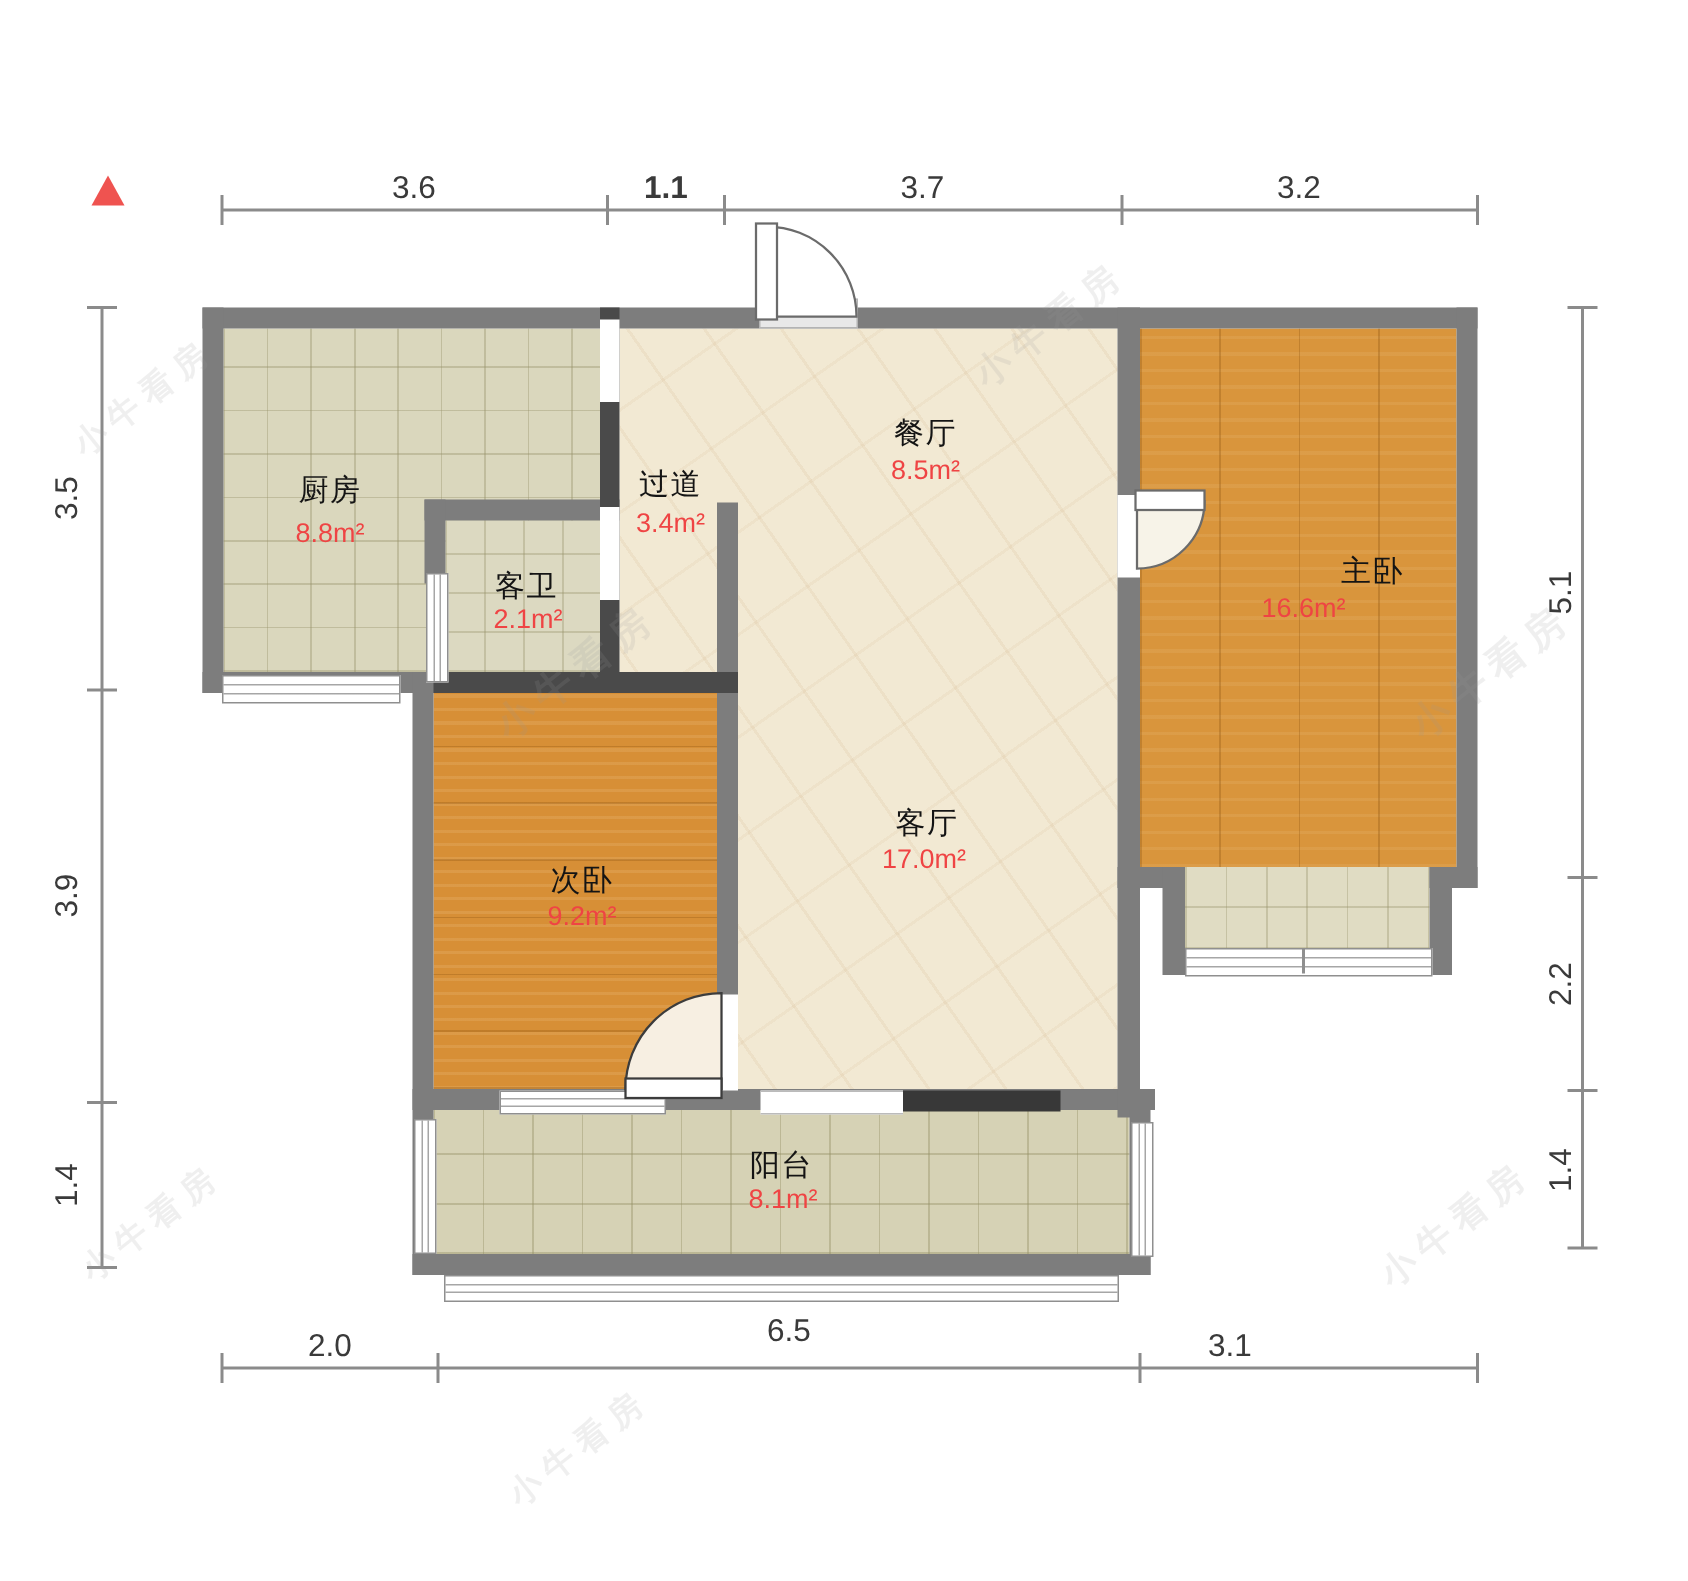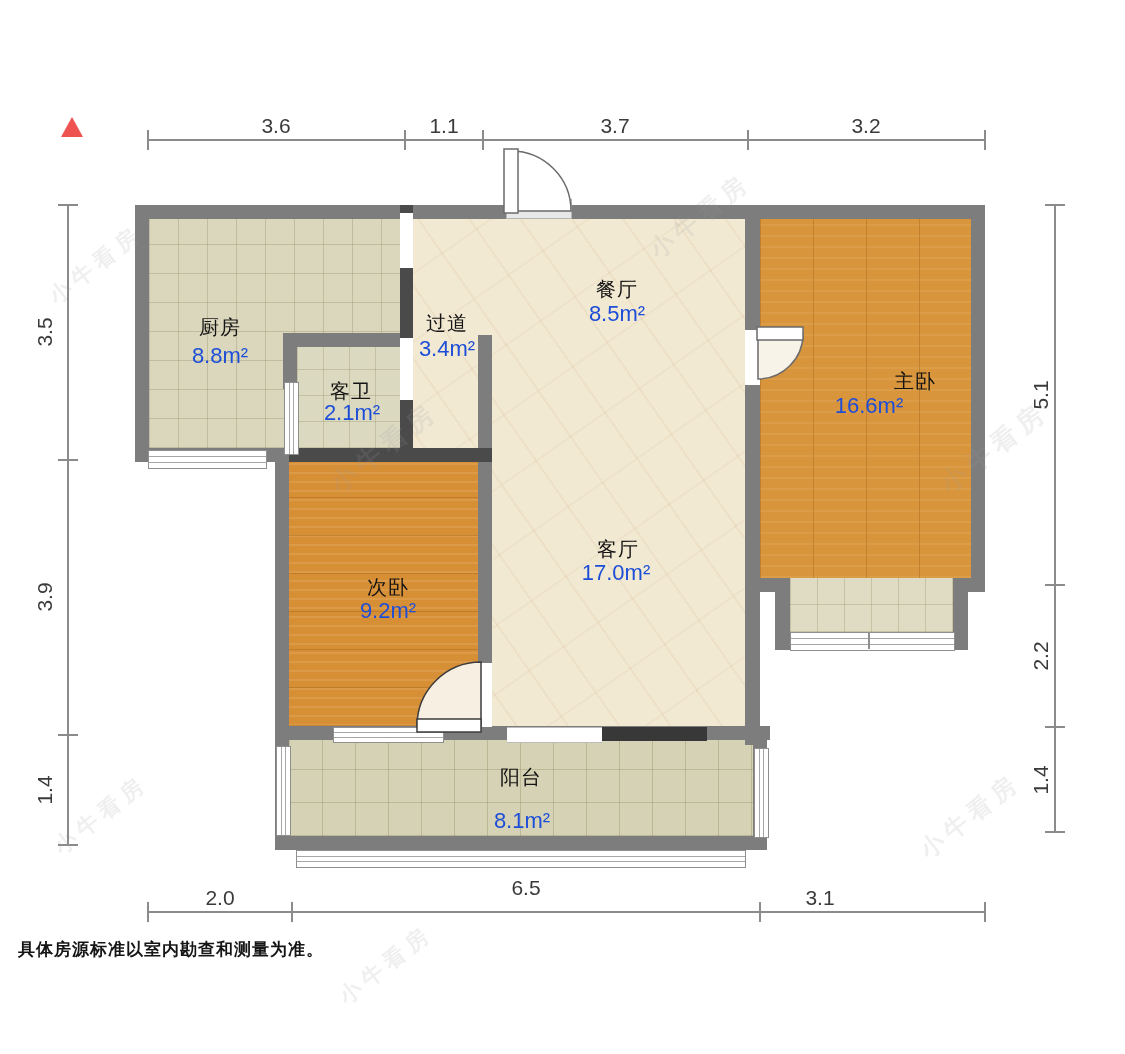--- a/index.html
+++ b/index.html
@@ -40,21 +40,21 @@
          background-size:100% 1px;background-repeat:no-repeat;background-position:0 32%,0 68%;}
   .win-v{position:absolute;background:#fff;border:1px solid #8f8f8f;z-index:4;
          background-image:linear-gradient(90deg,#a6a6a6,#a6a6a6),linear-gradient(90deg,#a6a6a6,#a6a6a6);
          background-size:1px 100%;background-repeat:no-repeat;background-position:32% 0,68% 0;}
   .divider{position:absolute;background:#8f8f8f;z-index:5;}
   #doors{position:absolute;left:0;top:0;z-index:5;pointer-events:none;}
   
   .room-name{position:absolute;z-index:6;transform:translate(-50%,-50%);
              font-size:20px;font-weight:400;color:#141414;white-space:nowrap;letter-spacing:1px;}
   .room-area{position:absolute;z-index:6;transform:translate(-50%,-50%);
-             font-size:22px;color:#1d4ed8;white-space:nowrap;}
+             font-size:18px;color:#ef4444;white-space:nowrap;}
   
   .dim-line{position:absolute;background:#8b8b8b;z-index:6;}
   .tick{position:absolute;background:#8b8b8b;z-index:6;}
   .dim-label{position:absolute;z-index:6;transform:translate(-50%,-50%);
              font-size:21px;color:#3a3a3a;white-space:nowrap;}
   .dim-label.rot{transform:translate(-50%,-50%) rotate(-90deg);}
   
   .north{position:absolute;width:0;height:0;z-index:6;
          border-left:11px solid transparent;border-right:11px solid transparent;
          border-bottom:20px solid #ef5350;}
@@ -137,30 +137,30 @@
   <div class="room-area" style="left:447px;top:349px;">3.4m²</div>
   <div class="room-name" style="left:617px;top:289px;">餐厅</div>
   <div class="room-area" style="left:617px;top:314px;">8.5m²</div>
   <div class="room-name" style="left:915px;top:381px;">主卧</div>
   <div class="room-area" style="left:869px;top:406px;text-align:right;">16.6m²</div>
   <div class="room-name" style="left:388px;top:587px;">次卧</div>
   <div class="room-area" style="left:388px;top:611px;">9.2m²</div>
   <div class="room-name" style="left:618px;top:549px;">客厅</div>
   <div class="room-area" style="left:616px;top:573px;">17.0m²</div>
   <div class="room-name" style="left:521px;top:777px;">阳台</div>
-  <div class="room-area" style="left:522px;top:821px;">8.1m²</div>
+  <div class="room-area" style="left:522px;top:800px;">8.1m²</div>
 
   <div class="dim-line" style="left:148px;top:139px;width:837px;height:2px;"></div>
   <div class="tick" style="left:147px;top:130px;width:2px;height:20px;"></div>
   <div class="tick" style="left:404px;top:130px;width:2px;height:20px;"></div>
   <div class="tick" style="left:482px;top:130px;width:2px;height:20px;"></div>
   <div class="tick" style="left:747px;top:130px;width:2px;height:20px;"></div>
   <div class="tick" style="left:984px;top:130px;width:2px;height:20px;"></div>
   <div class="dim-label" style="left:276px;top:126px;">3.6</div>
-  <div class="dim-label" style="left:444px;top:126px;">1.1</div>
+  <div class="dim-label" style="left:444px;top:126px;font-weight:bold;">1.1</div>
   <div class="dim-label" style="left:615px;top:126px;">3.7</div>
   <div class="dim-label" style="left:866px;top:126px;">3.2</div>
 
   <div class="dim-line" style="left:148px;top:911px;width:837px;height:2px;"></div>
   <div class="tick" style="left:147px;top:902px;width:2px;height:20px;"></div>
   <div class="tick" style="left:291px;top:902px;width:2px;height:20px;"></div>
   <div class="tick" style="left:759px;top:902px;width:2px;height:20px;"></div>
   <div class="tick" style="left:984px;top:902px;width:2px;height:20px;"></div>
   <div class="dim-label" style="left:220px;top:898px;">2.0</div>
   <div class="dim-label" style="left:526px;top:888px;">6.5</div>
@@ -186,16 +186,15 @@
 
   <div class="wm" style="left:40px;top:250px;font-size:22px;">小牛看房</div>
   <div class="wm" style="left:320px;top:430px;font-size:26px;">小牛看房</div>
   <div class="wm" style="left:640px;top:200px;font-size:24px;">小牛看房</div>
   <div class="wm" style="left:930px;top:430px;font-size:26px;">小牛看房</div>
   <div class="wm" style="left:45px;top:800px;font-size:22px;">小牛看房</div>
   <div class="wm" style="left:910px;top:800px;font-size:24px;">小牛看房</div>
   <div class="wm" style="left:330px;top:950px;font-size:22px;">小牛看房</div>
 
   <div class="footer">
-    <div>具体房源标准以室内勘查和测量为准。</div>
   </div>
 
 </div>
 
 </body></html>

